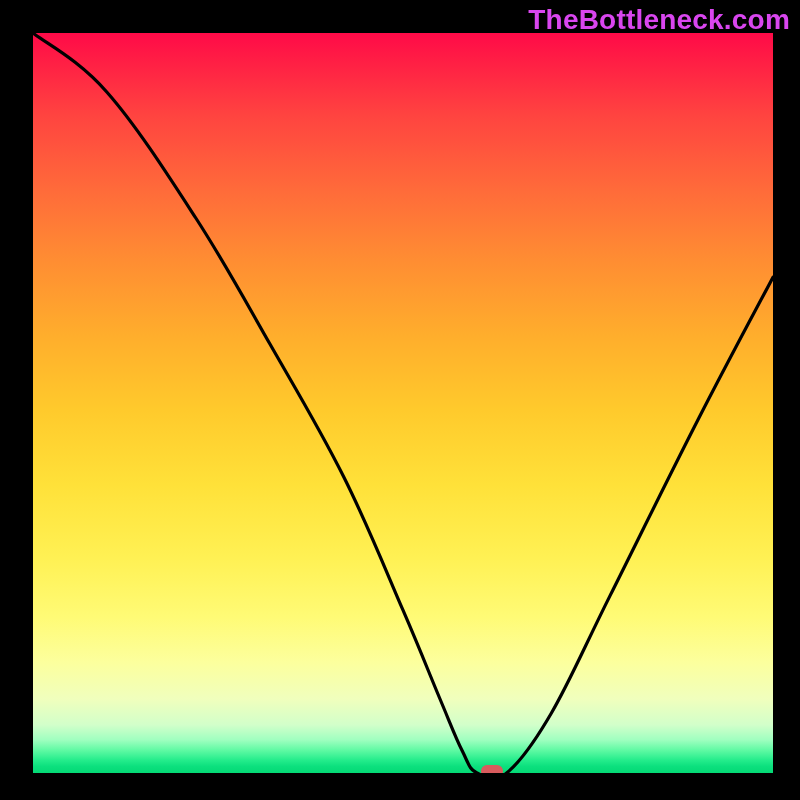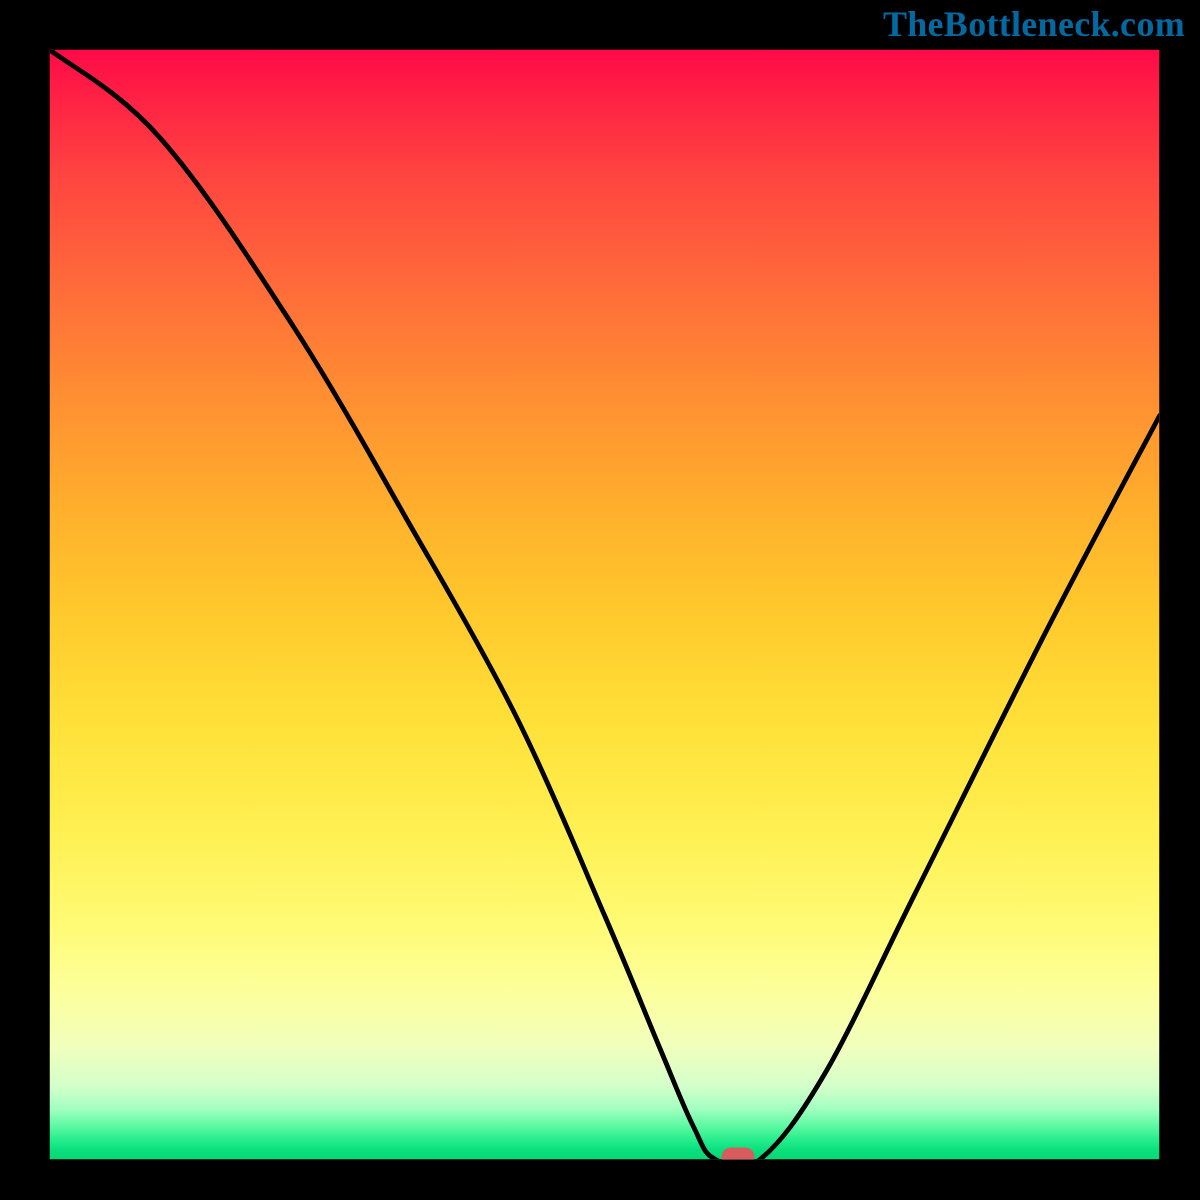--- a/index.html
+++ b/index.html
@@ -13,24 +13,24 @@
   .frame {
     position: relative;
     width: 800px;
     height: 800px;
     background: #000;
   }
   .watermark {
     position: absolute;
     top: 4px;
     right: 10px;
-    font-family: Liberation Serif, serif;
-    font-size: 24px;
+    font-family: Liberation Sans, sans-serif;
+    font-size: 28px;
     font-weight: 600;
-    color: #0369a1;
+    color: #d946ef;
     letter-spacing: 0.2px;
     z-index: 10;
   }
   .plot-area {
     position: absolute;
     left: 33px;
     top: 33px;
     width: 740px;
     height: 740px;
     overflow: hidden;

